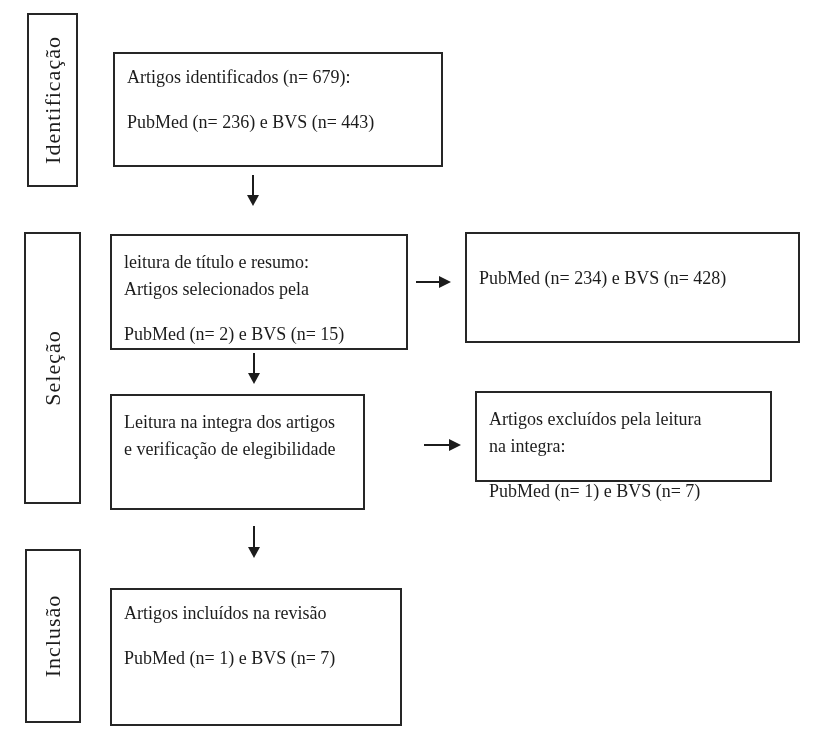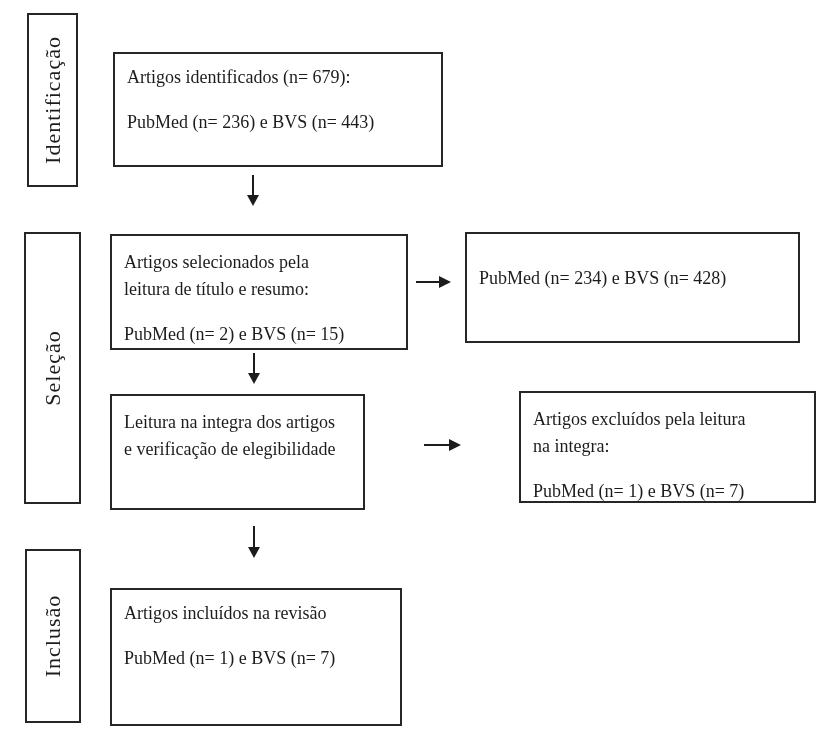--- a/index.html
+++ b/index.html
@@ -67,22 +67,22 @@
 
   <div class="arrow" style="left:245px;top:175px;">
     <svg width="16" height="32" viewBox="0 0 16 32">
       <line x1="8" y1="0" x2="8" y2="21" stroke="#1c1c1c" stroke-width="2"></line>
       <polygon points="2,20 14,20 8,31" fill="#1c1c1c"></polygon>
     </svg>
   </div>
 
   <div class="flowbox" style="left:110px;top:234px;width:298px;height:116px;">
     <div class="para1">
+      <div>leitura de título e resumo:</div>
       <div>Artigos selecionados pela</div>
-      <div>leitura de título e resumo:</div>
     </div>
     <div class="para2">PubMed (n= 2) e BVS (n= 15)</div>
   </div>
 
   <div class="arrow" style="left:416px;top:275px;">
     <svg width="36" height="14" viewBox="0 0 36 14">
       <line x1="0" y1="7" x2="24" y2="7" stroke="#1c1c1c" stroke-width="2"></line>
       <polygon points="23,1 23,13 35,7" fill="#1c1c1c"></polygon>
     </svg>
   </div>
@@ -105,21 +105,21 @@
     </div>
   </div>
 
   <div class="arrow" style="left:424px;top:438px;">
     <svg width="38" height="14" viewBox="0 0 38 14">
       <line x1="0" y1="7" x2="26" y2="7" stroke="#1c1c1c" stroke-width="2"></line>
       <polygon points="25,1 25,13 37,7" fill="#1c1c1c"></polygon>
     </svg>
   </div>
 
-  <div class="flowbox" style="left:475px;top:391px;width:297px;height:112px;margin-left:44px;">
+  <div class="flowbox" style="left:475px;top:391px;width:297px;height:91px;">
     <div class="para1">
       <div>Artigos excluídos pela leitura</div>
       <div>na integra:</div>
     </div>
     <div class="para2">PubMed (n= 1) e BVS (n= 7)</div>
   </div>
 
   <div class="arrow" style="left:246px;top:526px;">
     <svg width="16" height="33" viewBox="0 0 16 33">
       <line x1="8" y1="0" x2="8" y2="22" stroke="#1c1c1c" stroke-width="2"></line>

